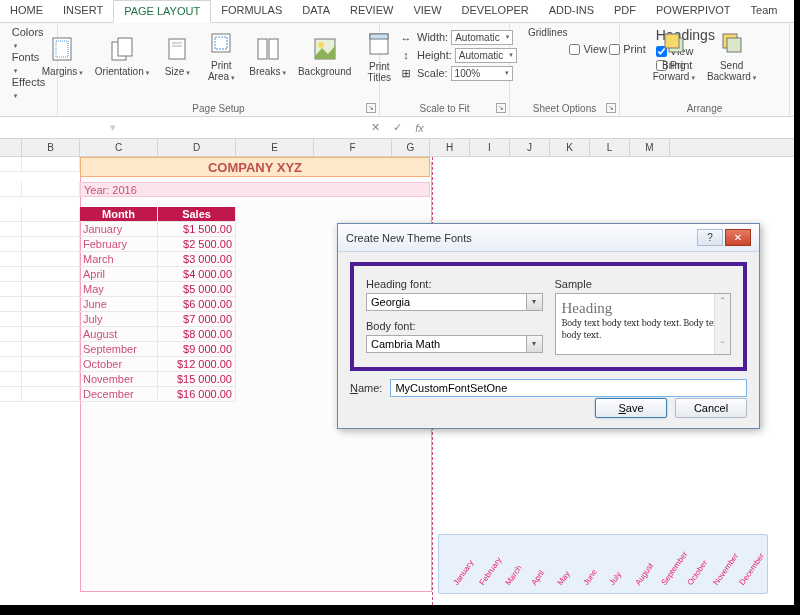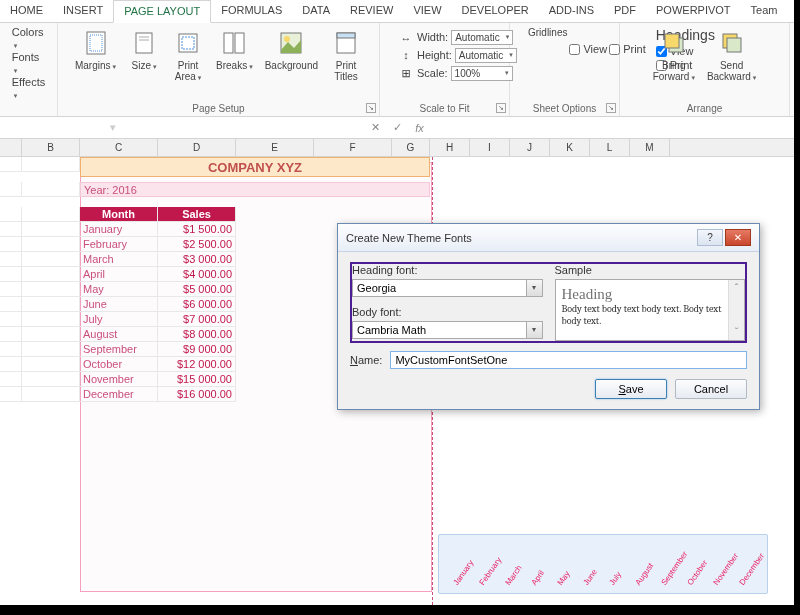--- a/index.html
+++ b/index.html
@@ -5,21 +5,21 @@
 *{box-sizing:border-box;margin:0;padding:0;font-family:"Segoe UI",Tahoma,sans-serif;font-size:11px}
 body{background:#000;width:800px;height:615px;overflow:hidden}
 .app{background:#fff;width:794px;height:605px;margin:0 0 10px 0;position:relative;overflow:hidden}
 .tabs{display:flex;background:#fff;border-bottom:1px solid #d4d4d4;height:23px}
 .tab{padding:4px 10px;color:#444;cursor:pointer;font-size:11px}
 .tab.active{border:1px solid #d4d4d4;border-bottom:1px solid #fff;color:#217346;background:#fff;margin-bottom:-1px}
 .ribbon{display:flex;background:#f9f9f9;border-bottom:1px solid #d4d4d4;height:94px}
 .group{border-right:1px solid #e2e2e2;padding:3px 18px 0;display:flex;flex-direction:column;align-items:center;position:relative}
 .group-label{font-size:10px;color:#666;position:absolute;bottom:2px;left:0;right:0;text-align:center}
 .dlauncher{position:absolute;bottom:3px;right:3px;width:10px;height:10px;border:1px solid #a6a6a6;font-size:7px;line-height:7px;text-align:center;color:#666;cursor:pointer}
-.btns{display:flex;gap:4px;align-items:flex-start}
+.btns{display:flex;gap:4px;align-items:center}
 .rbtn{display:flex;flex-direction:column;align-items:center;gap:2px;padding:2px 4px;cursor:pointer;min-width:40px}
 .rbtn .ic{width:30px;height:30px;display:flex;align-items:center;justify-content:center}
 .rbtn .lbl{font-size:10px;text-align:center;line-height:11px;color:#444}
 .drop::after{content:"▾";font-size:7px;color:#666;margin-left:2px}
 .sic{width:16px;height:16px;display:inline-flex;align-items:center;justify-content:center}
 .scalerow{display:flex;align-items:center;gap:3px;font-size:10px;color:#444;margin-bottom:2px}
 .scalerow .sel{border:1px solid #ababab;background:#fff;padding:1px 3px;font-size:10px;width:62px;display:flex;justify-content:space-between;align-items:center}
 .scalerow .sel::after{content:"▾";font-size:7px;color:#666}
 .chk{display:flex;align-items:center;gap:3px;font-size:10px;color:#444}
 .chk input{width:11px;height:11px}
@@ -43,31 +43,31 @@
 .pagebreak-v{position:absolute;top:18px;bottom:0;border-left:1px dashed #c94f7c;width:0}
 .pagebreak-area{position:absolute;border:1px solid #f5a0c0;background:rgba(250,230,240,0.15)}
 .chart-stub{position:absolute;left:438px;top:395px;width:330px;height:60px;background:#e8f0fb;border:1px solid #b8d0ea;border-radius:2px}
 .chart-stub .mon{position:absolute;bottom:6px;font-size:8px;color:#e91e63;transform:rotate(-55deg);transform-origin:left bottom}
 .dialog{position:absolute;left:337px;top:223px;width:423px;background:#f0f0f0;border:1px solid #6b8ab0;box-shadow:2px 2px 8px rgba(0,0,0,.3)}
 .dlg-title{background:linear-gradient(#fdfdfe,#e8eef7);border-bottom:1px solid #c8d4e6;padding:5px 8px;display:flex;align-items:center;justify-content:space-between;font-size:12px;color:#333}
 .dlg-ctrls{display:flex;gap:2px}
 .dlg-ctrls .b{width:26px;height:17px;border:1px solid #aebdd4;background:linear-gradient(#f3f6fb,#dbe4f0);text-align:center;font-size:10px;line-height:15px;cursor:pointer}
 .dlg-ctrls .close{background:linear-gradient(#e67a63,#c8472c);color:#fff;border-color:#a03820}
 .dlg-body{padding:10px 12px}
-.fgroup{border:2px solid #4c1d95;padding:0;margin-bottom:8px;display:flex;gap:12px}
+.fgroup{border:4px solid #4c1d95;padding:12px;margin-bottom:8px;display:flex;gap:12px}
 .fcol{flex:1;display:flex;flex-direction:column;gap:3px}
 .flabel{font-size:11px;color:#333}
 .flabel u{text-decoration:underline}
 .fsel{border:1px solid #ababab;background:#fff;padding:2px 4px;font-size:11px;display:flex;justify-content:space-between;align-items:center;cursor:pointer}
 .fsel .ar{width:16px;height:16px;background:linear-gradient(#f6f6f6,#ddd);border-left:1px solid #ababab;text-align:center;font-size:8px;line-height:16px;color:#555;margin:-2px -4px -2px 0}
 .sample{border:1px solid #ababab;background:#fff;padding:6px;font-size:11px;position:relative;height:62px}
 .sample .hd{font-family:Georgia,serif;font-size:15px;color:#737373}
 .sample .bd{font-size:10px;color:#333;font-family:"Cambria Math",Cambria,serif}
 .sample .scroll{position:absolute;right:0;top:0;bottom:0;width:16px;background:#f0f0f0;border-left:1px solid #ddd;display:flex;flex-direction:column;justify-content:space-between;align-items:center;font-size:8px;color:#888;padding:2px 0}
-.nmrow{display:flex;align-items:center;gap:8px;margin-bottom:10px}
+.nmrow{display:flex;align-items:center;gap:8px;margin-bottom:1px}
 .nmrow input{flex:1;border:1px solid #7eb4ea;padding:2px 4px;font-size:11px;outline:none}
 .dlg-btns{display:flex;justify-content:flex-end;gap:8px}
 .dlg-btns button{width:72px;padding:3px 0;border:1px solid #b0b9c6;background:linear-gradient(#fdfdfe,#e6ebf2);font-size:11px;cursor:pointer;border-radius:2px}
 .dlg-btns button.primary{border-color:#3c7fb1;box-shadow:0 0 2px #7eb4ea}
 svg{display:block}
 </style>
 </head>
 <body>
 
 <div class="app">
@@ -98,20 +98,29 @@
     <div class="group" style="width:322px">
       <div class="btns">
         <div class="rbtn">
             <span class="ic">
               <svg width="26" height="26">
                 <rect x="4" y="2" width="18" height="22" fill="#fff" stroke="#777"></rect>
                 <rect x="7" y="5" width="12" height="16" fill="none" stroke="#4a90d9" stroke-dasharray="1 1"></rect>
               </svg>
             </span>
             <span class="lbl drop">Margins</span>
+          </div>
+        <div class="rbtn">
+            <span class="ic">
+              <svg width="26" height="26">
+                <rect x="3" y="6" width="14" height="18" fill="#fff" stroke="#777"></rect>
+                <rect x="9" y="2" width="14" height="18" fill="#fff" stroke="#777"></rect>
+              </svg>
+            </span>
+            <span class="lbl drop">Orientation</span>
           </div>
         <div class="rbtn">
             <span class="ic">
               <svg width="26" height="26">
                 <rect x="5" y="3" width="16" height="20" fill="#fff" stroke="#777"></rect>
                 <line x1="8" y1="7" x2="18" y2="7" stroke="#aaa"></line>
                 <line x1="8" y1="10" x2="18" y2="10" stroke="#aaa"></line>
               </svg>
             </span>
             <span class="lbl drop">Size</span>

